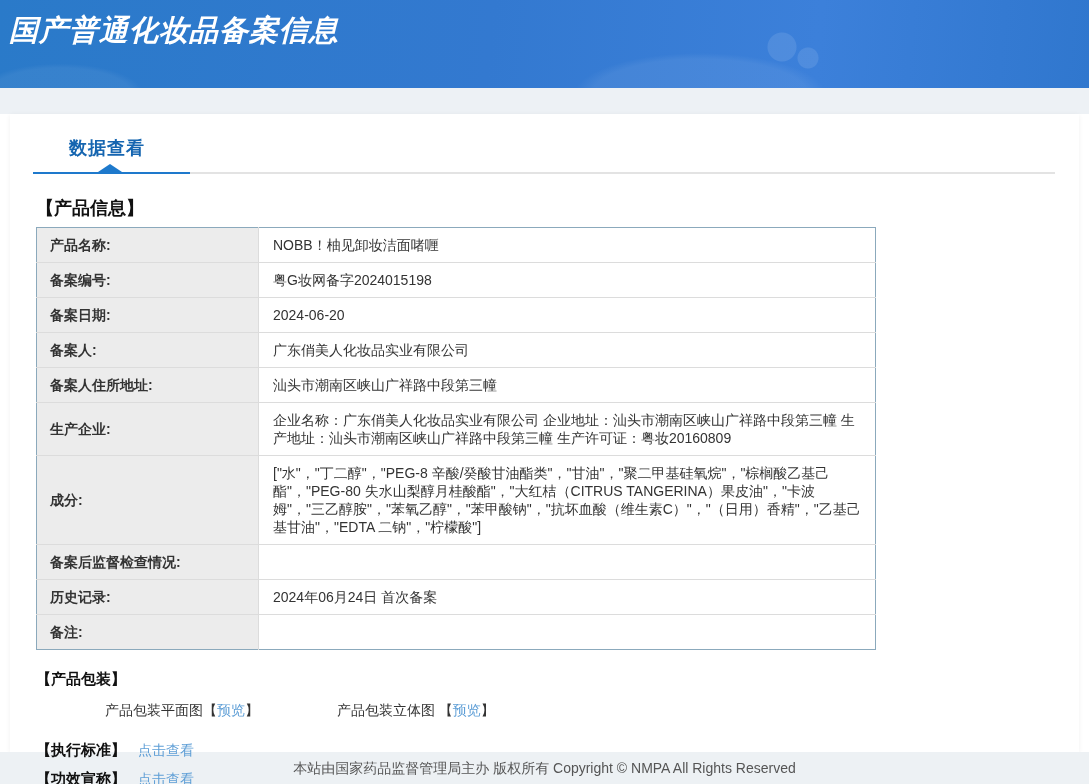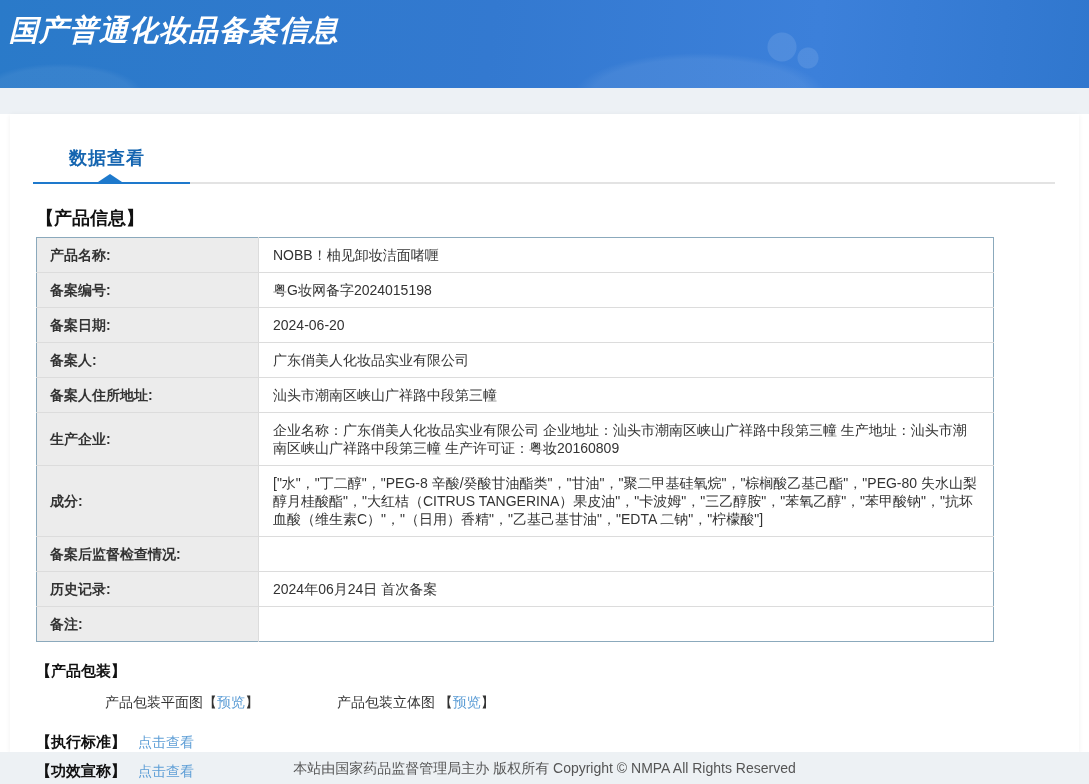--- a/index.html
+++ b/index.html
@@ -27,41 +27,41 @@
     color:#ffffff; font-size:29px; font-weight:bold; letter-spacing:1px;font-style:italic;
   }
   
   .band { height:26px; background:#edf1f5; }
   
   .card {
     margin:0 10px; height:638px; background:#ffffff;
     padding:0 24px 0 23px;
     box-shadow:0 1px 5px rgba(0,0,0,0.06);
   }
-  .tab-row { padding-top:32px; }
+  .tab-row { padding-top:22px; }
   .tab {
     display:inline-block; margin-left:36px; padding-bottom:12px;
     color:#1565b0; font-size:18px; font-weight:bold; letter-spacing:1px;
     cursor:pointer;
   }
   .tab-line { position:relative; height:2px; background:#e3e3e3; }
   .tab-line-active {
     position:absolute; left:0; top:0; width:157px; height:2px; background:#1e79cc;
   }
   .tab-tri {
     position:absolute; left:65px; top:-8px; width:0; height:0;
     border-left:12px solid transparent; border-right:12px solid transparent;
     border-bottom:8px solid #1e79cc;
   }
   .section-title {
     margin:22px 0 7px 3px; font-size:18px; font-weight:bold; color:#111;
   }
   
   table.detail {
-    width:958px; margin-left:3px; border-collapse:collapse;
+    width:840px; margin-left:3px; border-collapse:collapse;
     border:1px solid #8ba9bc;
   }
   table.detail td {
     border-bottom:1px solid #dcdcdc; font-size:14px; color:#333;
     line-height:18px; vertical-align:middle;
   }
   table.detail tr:last-child td { border-bottom:none; }
   td.lbl {
     width:222px; background:#ececec; font-weight:bold;
     padding:8px 10px 8px 13px; border-right:1px solid #dcdcdc;

